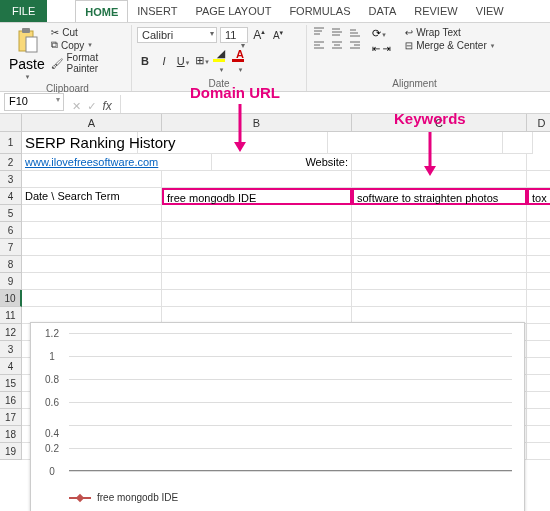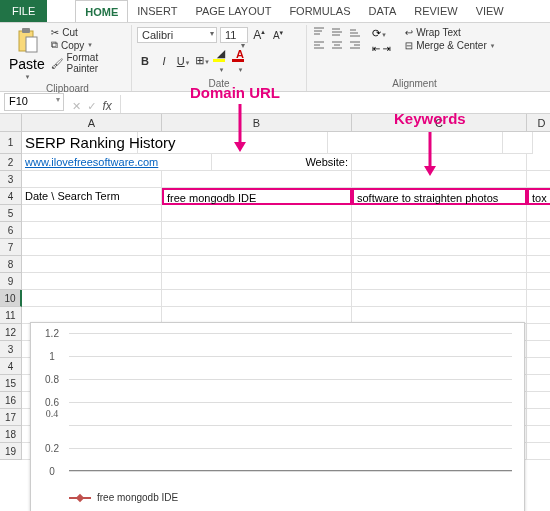--- a/index.html
+++ b/index.html
@@ -358,21 +358,21 @@
     </div>
 
   <div class="chart">
     <div class="plot-area" id="plot">
       <div class="axis-line"></div>
     <div class="grid-line" style="top: 138px;"></div>
         <div class="y-tick" style="top: 138px;">0</div>
         <div class="grid-line" style="top: 115px;"></div>
         <div class="y-tick" style="top: 115px;">0.2</div>
         <div class="grid-line" style="top: 92px;"></div>
-        <div class="y-tick" style="top: 80px; font-family: Liberation Serif, serif;">0.4</div>
+        <div class="y-tick" style="top: 100px;">0.4</div>
         <div class="grid-line" style="top: 69px;"></div>
         <div class="y-tick" style="top: 69px;">0.6</div>
         <div class="grid-line" style="top: 46px;"></div>
         <div class="y-tick" style="top: 46px;">0.8</div>
         <div class="grid-line" style="top: 23px;"></div>
         <div class="y-tick" style="top: 23px;">1</div>
         <div class="grid-line" style="top: 0px;"></div>
         <div class="y-tick" style="top: 0px;">1.2</div>
       </div>
     <div class="legend">

